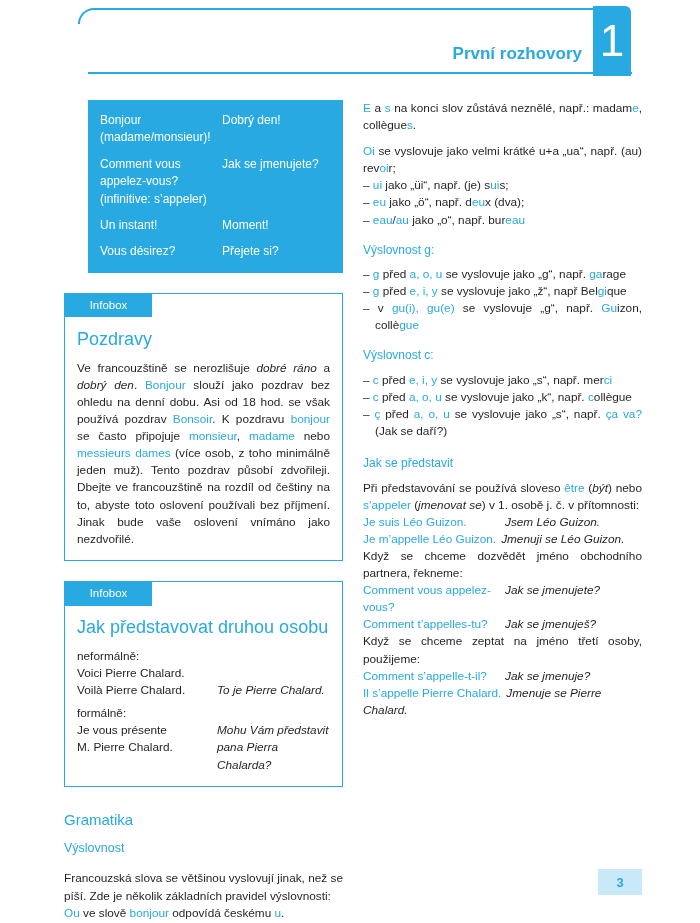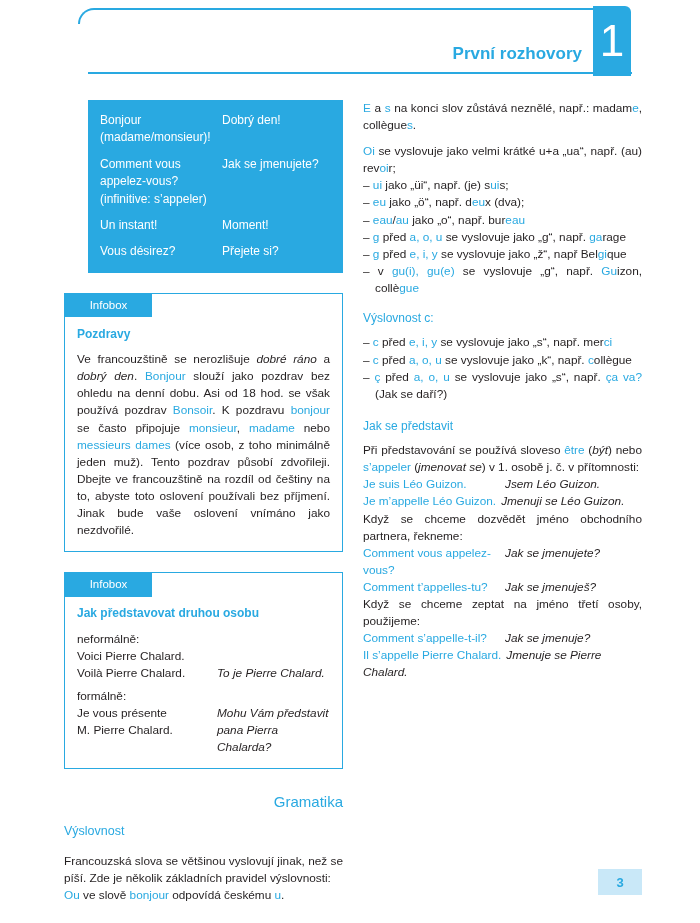--- a/index.html
+++ b/index.html
@@ -42,31 +42,31 @@
   .prow + .prow { margin-top:9px; }
   .prow .fr { width:122px; flex:none; padding-right:8px; }
   .prow .cz { flex:1; }
 
   
   .infobox { border:1.5px solid var(--accent); margin-top:20px; position:relative; padding:32px 12px 12px; }
   .infobox .tab {
     position:absolute; top:0; left:0; width:87px; text-align:center;
     background:var(--accent); color:#fff; font-size:11.5px; padding:3px 0 4px;
   }
-  .infobox h3 { color:var(--accent); font-size:12px; font-weight:700; margin-bottom:8px; }
+  .infobox h3 { color:var(--accent); font-size:18px; font-weight:400; margin-bottom:8px; }
   .infobox .body { text-align:justify; }
   .ilabel { margin-top:6px; }
   .ilabel:first-of-type { margin-top:0; }
   .irow { display:flex; }
   .irow .l { width:140px; flex:none; padding-right:4px; }
   .irow .r { font-style:italic; }
 
   
   .gram { margin-top:22px; }
-  .gram h2 { color:var(--accent); font-size:15px; font-weight:400; margin-bottom:9px;text-align:right; }
+  .gram h2 { color:var(--accent); font-size:15px; font-weight:400; margin-bottom:9px; }
   .gram h4 { color:var(--accent); font-size:12.5px; font-weight:400; margin-bottom:13px; }
   .gram p { text-align:justify; }
 
   
   .para { text-align:justify; }
   .mt { margin-top:9px; }
   .bullet { padding-left:12px; text-indent:-12px; text-align:justify; }
   .subhead { color:var(--accent); font-size:12px; font-weight:400; margin:13px 0 7px; }
   .subhead.big { margin-top:15px; }
   .pair { display:flex; }
@@ -155,20 +155,21 @@
       </div>
     </div>
 
     <div class="col">
       <p class="para"><span class="hl">E</span><span> a </span><span class="hl">s</span><span> na konci slov zůstává neznělé, např.: madam</span><span class="hl">e</span><span>, collègue</span><span class="hl">s</span><span>.</span></p>
       <p class="para mt"><span class="hl">Oi</span><span> se vyslovuje jako velmi krátké u+a „ua“, např. (au) rev</span><span class="hl">oi</span><span>r;</span></p>
       <p class="bullet"><span>– </span><span class="hl">ui</span><span> jako „üi“, např. (je) s</span><span class="hl">ui</span><span>s;</span></p>
       <p class="bullet"><span>– </span><span class="hl">eu</span><span> jako „ö“, např. d</span><span class="hl">eu</span><span>x (dva);</span></p>
       <p class="bullet"><span>– </span><span class="hl">eau</span><span>/</span><span class="hl">au</span><span> jako „o“, např. bur</span><span class="hl">eau</span></p>
 
+      <h4 class="subhead">Výslovnost g:</h4>
       <p class="bullet"><span>– </span><span class="hl">g</span><span> před </span><span class="hl">a, o, u</span><span> se vyslovuje jako „g“, např. </span><span class="hl">ga</span><span>rage</span></p>
       <p class="bullet"><span>– </span><span class="hl">g</span><span> před </span><span class="hl">e, i, y</span><span> se vyslovuje jako „ž“, např Bel</span><span class="hl">gi</span><span>que</span></p>
       <p class="bullet"><span>– v </span><span class="hl">gu(i), gu(e)</span><span> se vyslovuje „g“, např. </span><span class="hl">Gu</span><span>izon, collè</span><span class="hl">gue</span></p>
 
       <h4 class="subhead">Výslovnost c:</h4>
       <p class="bullet"><span>– </span><span class="hl">c</span><span> před </span><span class="hl">e, i, y</span><span> se vyslovuje jako „s“, např. mer</span><span class="hl">ci</span></p>
       <p class="bullet"><span>– </span><span class="hl">c</span><span> před </span><span class="hl">a, o, u</span><span> se vyslovuje jako „k“, např. </span><span class="hl">c</span><span>ollègue</span></p>
       <p class="bullet"><span>– </span><span class="hl">ç</span><span> před </span><span class="hl">a, o, u</span><span> se vyslovuje jako „s“, např. </span><span class="hl">ça va?</span><span> (Jak se daří?)</span></p>
 
       <h4 class="subhead big">Jak se představit</h4>

